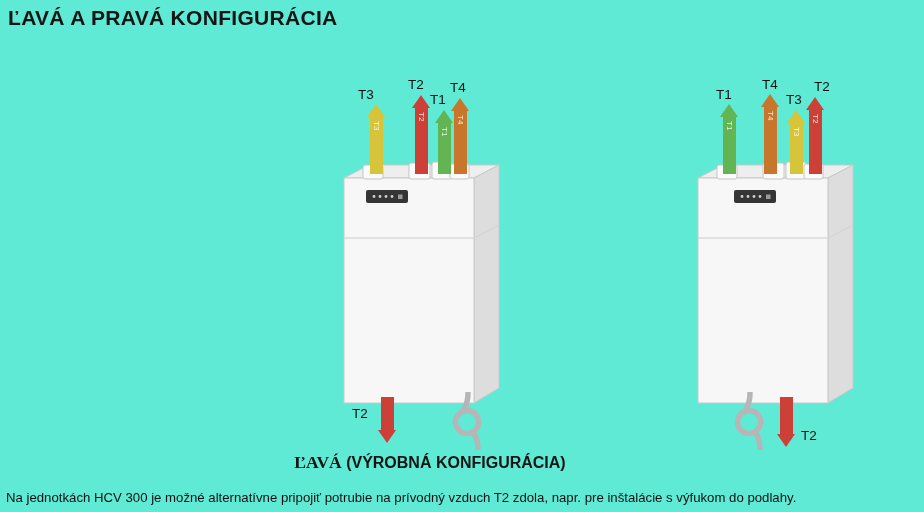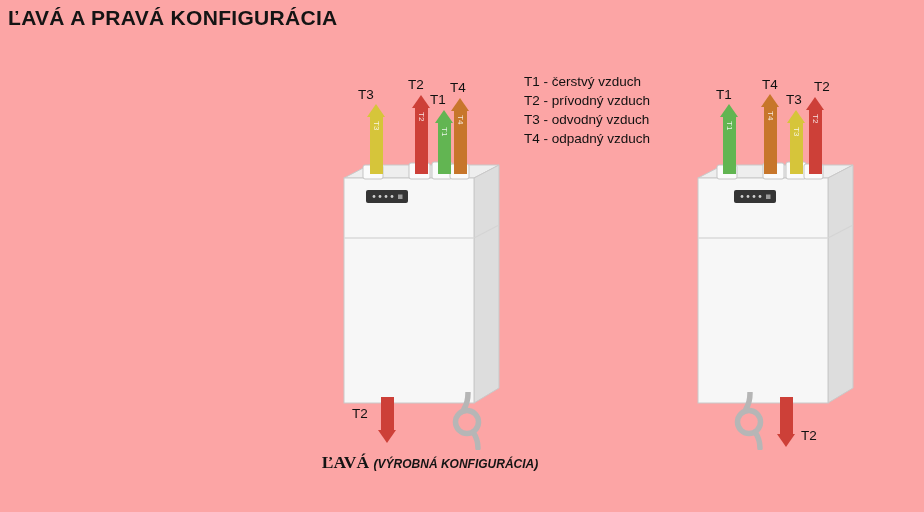--- a/index.html
+++ b/index.html
@@ -1,47 +1,41 @@
 <!DOCTYPE html>
 <html><head>
 <meta charset="utf-8">
 <style>
   html,body{margin:0;padding:0;background:#ffffff;}
   body{width:924px;height:512px;font-family:"Liberation Sans",sans-serif;color:#111;}
-  .page{position:relative;width:924px;height:512px;background:#fca5a5;overflow:hidden;}
+  .page{position:relative;width:924px;height:512px;background:#5eead4;overflow:hidden;}
   .title{position:absolute;left:8px;top:6px;font-size:21px;font-weight:bold;letter-spacing:.3px;color:#141414;margin:0;}
   .legend{position:absolute;left:524px;top:72px;font-size:13.5px;line-height:19px;}
   .legend-line{white-space:nowrap;}
   .unit{position:absolute;}
   .hose{position:absolute;}
   .arr{position:absolute;width:18px;display:flex;flex-direction:column;align-items:center;}
   .arr .head{width:0;height:0;border-left:9px solid transparent;border-right:9px solid transparent;}
   .arr.up .head{border-bottom:13px solid var(--c);}
   .arr.down .head{border-top:13px solid var(--c);}
   .arr .shaft{width:13px;flex:1;background:var(--c);position:relative;}
   .arr .tag{position:absolute;top:4px;left:50%;transform:translateX(-50%);writing-mode:vertical-rl;font-size:8px;line-height:8px;color:rgba(255,255,255,.85);}
   .tlabel{position:absolute;font-size:13.5px;color:#111;white-space:nowrap;}
   .caption{position:absolute;top:452px;text-align:center;font-weight:bold;color:#141414;}
   .caption .main{font-size:17.5px;font-family:Liberation Serif, serif;}
-  .caption .sub{font-size:12px;font-style:italic;}
+  .caption .sub{font-size:16px;}
   .footer{position:absolute;left:6px;top:490px;width:912px;font-size:13.2px;color:#111;}
 </style>
 </head>
 <body>
 
 <div class="page">
 
   <h1 class="title">ĽAVÁ A PRAVÁ KONFIGURÁCIA</h1>
 
-  <div class="legend">
-    <div class="legend-line">T1 - čerstvý vzduch</div>
-    <div class="legend-line">T2 - prívodný vzduch</div>
-    <div class="legend-line">T3 - odvodný vzduch</div>
-    <div class="legend-line">T4 - odpadný vzduch</div>
-  </div>
 
   <svg class="unit" style="left:336px;top:160px" width="170" height="272" viewBox="0 0 170 272">
     <polygon points="8,18 138,18 163,5 33,5" fill="#eeeeee" stroke="#c9c9c9" stroke-width="1"></polygon>
     <polygon points="138,18 163,5 163,228 138,243" fill="#dddddd" stroke="#c9c9c9" stroke-width="1"></polygon>
     <rect x="8" y="18" width="130" height="225" fill="#f7f7f7" stroke="#c9c9c9" stroke-width="1"></rect>
     <line x1="8" y1="78" x2="138" y2="78" stroke="#dadada" stroke-width="1.5"></line>
     <line x1="138" y1="78" x2="163" y2="65" stroke="#d4d4d4" stroke-width="1.2"></line>
     <g>
       <rect x="27" y="5" width="20" height="14" rx="2" fill="#fbfbfb" stroke="#c5c5c5"></rect>
       <rect x="73" y="3" width="21" height="16" rx="2" fill="#fbfbfb" stroke="#c5c5c5"></rect>
@@ -163,14 +157,15 @@
   <span class="tlabel" style="left:786px;top:92px">T3</span>
   <span class="tlabel" style="left:814px;top:79px">T2</span>
 
   <div class="arr down" style="left: 777px; top: 397px; height: 50px; --c: #cd4038;">
     <div class="shaft"></div>
     <div class="head"></div>
   </div>
   <span class="tlabel" style="left:801px;top:428px">T2</span>
 
 
+  <div class="footer">Na jednotkách HCV 300 je možné alternatívne pripojiť potrubie na prívodný vzduch T2 zdola, napr. pre inštalácie s výfukom do podlahy.</div>
 
 </div>
 
 </body></html>

